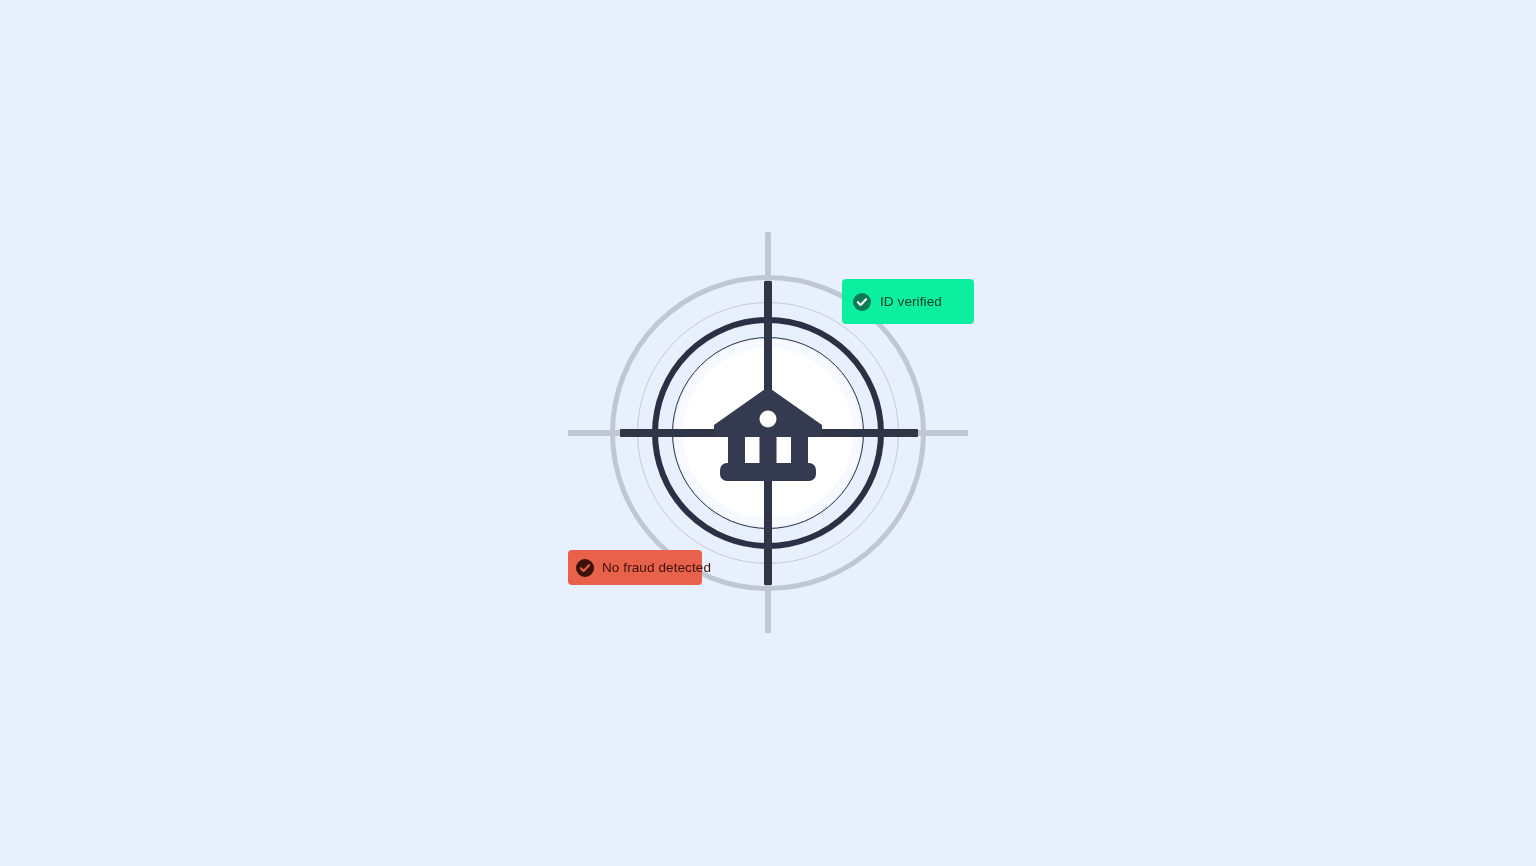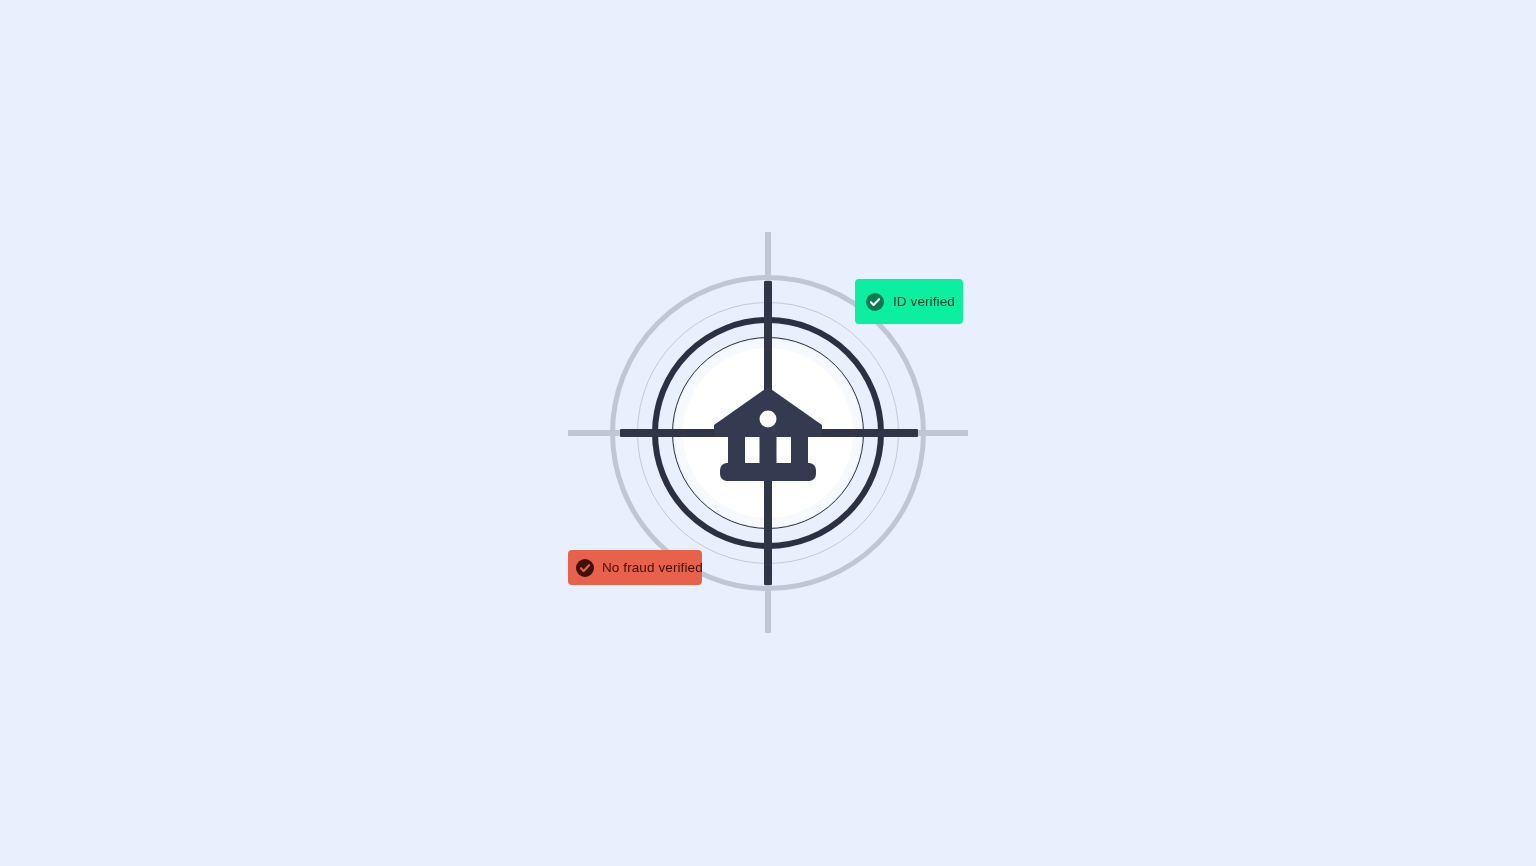--- a/index.html
+++ b/index.html
@@ -122,24 +122,23 @@
   }
   .badge-label {
     font-size: 13.5px;
     font-weight: 400;
     letter-spacing: 0.1px;
     white-space: nowrap;
   }
 
   #badge-id-verified {
     left: 842px;  top: 279px;
-    width: 108px; height: 45px;
+    width: 132px; height: 45px;
     background: #0defa0;
     padding-left: 11px;
-    margin-left: 13px;
   }
   #badge-id-verified .badge-label {
     color: #05402c;
     margin-left: 9px;
   }
 
   #badge-no-fraud {
     left: 568px;  top: 550px;
     width: 134px; height: 35px;
     background: #e8614a;
@@ -192,16 +191,16 @@
       <path d="M4.9 9.2 L7.6 11.9 L13.1 6.2" stroke="#FFFFFF" stroke-width="2.1" stroke-linecap="round" stroke-linejoin="round" fill="none"></path>
     </svg>
     <span class="badge-label">ID verified</span>
   </div>
 
   <div class="badge" id="badge-no-fraud">
     <svg class="badge-dot" width="18" height="18" viewBox="0 0 18 18">
       <circle cx="9" cy="9" r="9" fill="#3D1008"></circle>
       <path d="M4.9 9.2 L7.6 11.9 L13.1 6.2" stroke="#E8614A" stroke-width="2.1" stroke-linecap="round" stroke-linejoin="round" fill="none"></path>
     </svg>
-    <span class="badge-label">No fraud verified</span>
+    <span class="badge-label">No fraud detected</span>
   </div>
 
 </div>
 
 </body></html>

